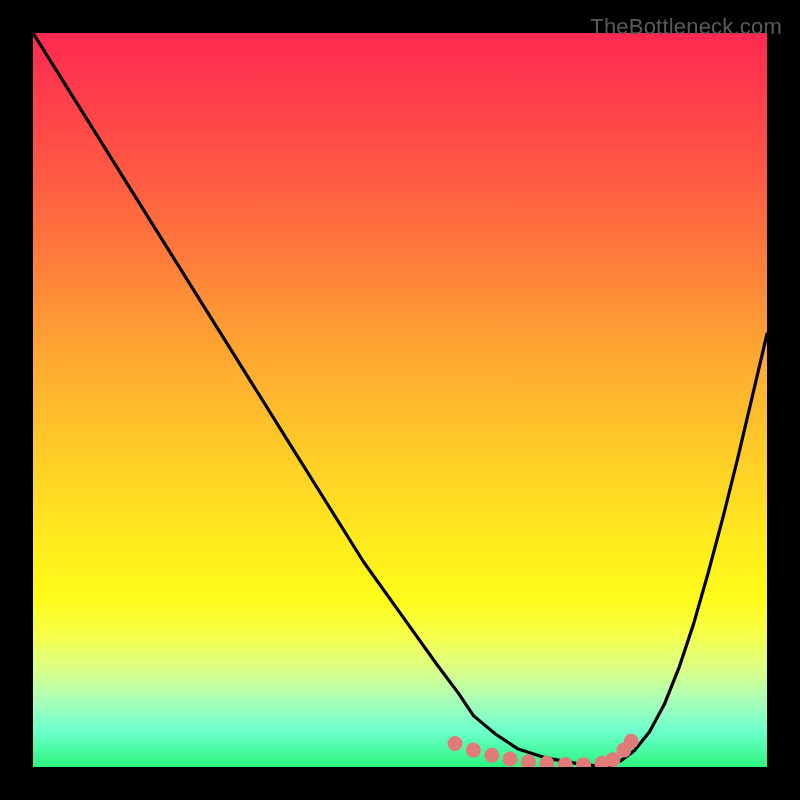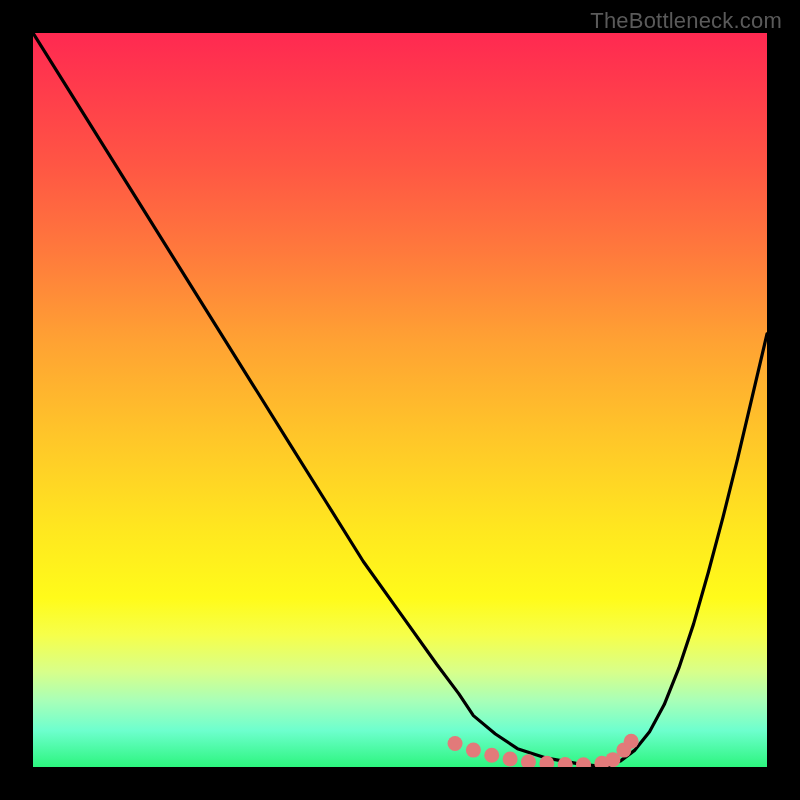--- a/index.html
+++ b/index.html
@@ -1,17 +1,17 @@
 <!DOCTYPE html>
 <html><head>
 <meta charset="utf-8">
 <style>
   * { margin: 0; padding: 0; box-sizing: border-box; }
   body { width: 800px; height: 800px; background: #000; position: relative; font-family: Arial, sans-serif; }
-  .watermark { position: absolute; top: 8px; right: 18px; color: #5a5a5a; font-size: 22px; font-weight: 500; z-index: 10; letter-spacing: 0.2px; }
+  .watermark { position: absolute; top: 14px; right: 18px; color: #5a5a5a; font-size: 22px; font-weight: 500; z-index: 10; letter-spacing: 0.2px; }
   .chart-outer { position: absolute; left: 33px; top: 33px; width: 734px; height: 734px; background: #000; }
   .plot-area { position: absolute; left: 0; top: 0; width: 734px; height: 734px; }
   .gradient-bg { position: absolute; left: 0; top: 0; width: 734px; height: 734px;
     background: linear-gradient(to bottom,
       #ff2951 0%,
       #ff3a4c 7%,
       #ff5644 18%,
       #ff7a3c 30%,
       #ffa233 42%,
       #ffc629 55%,

